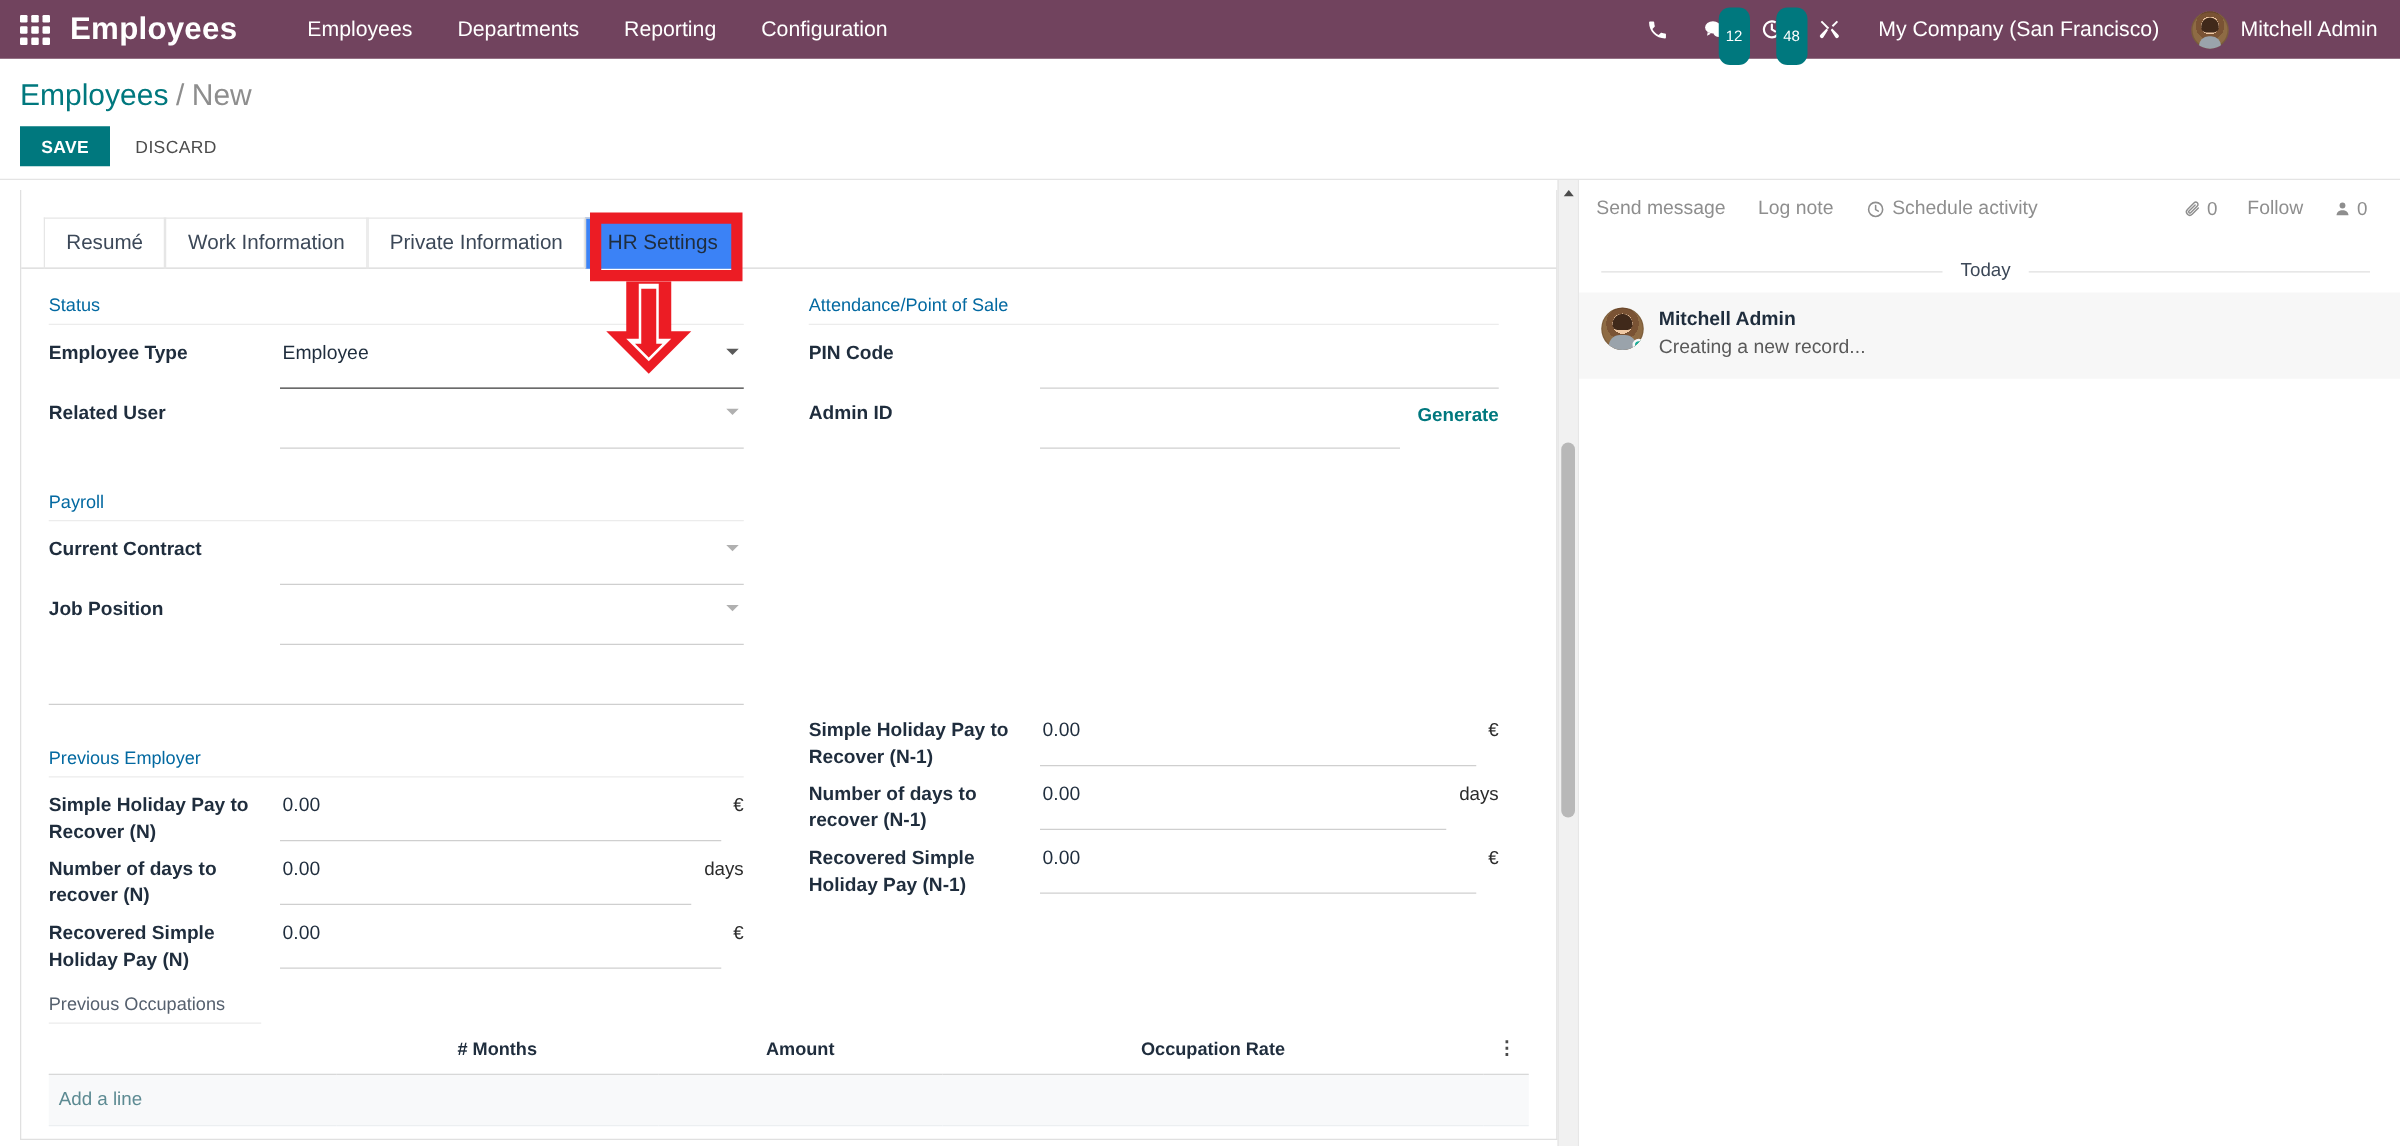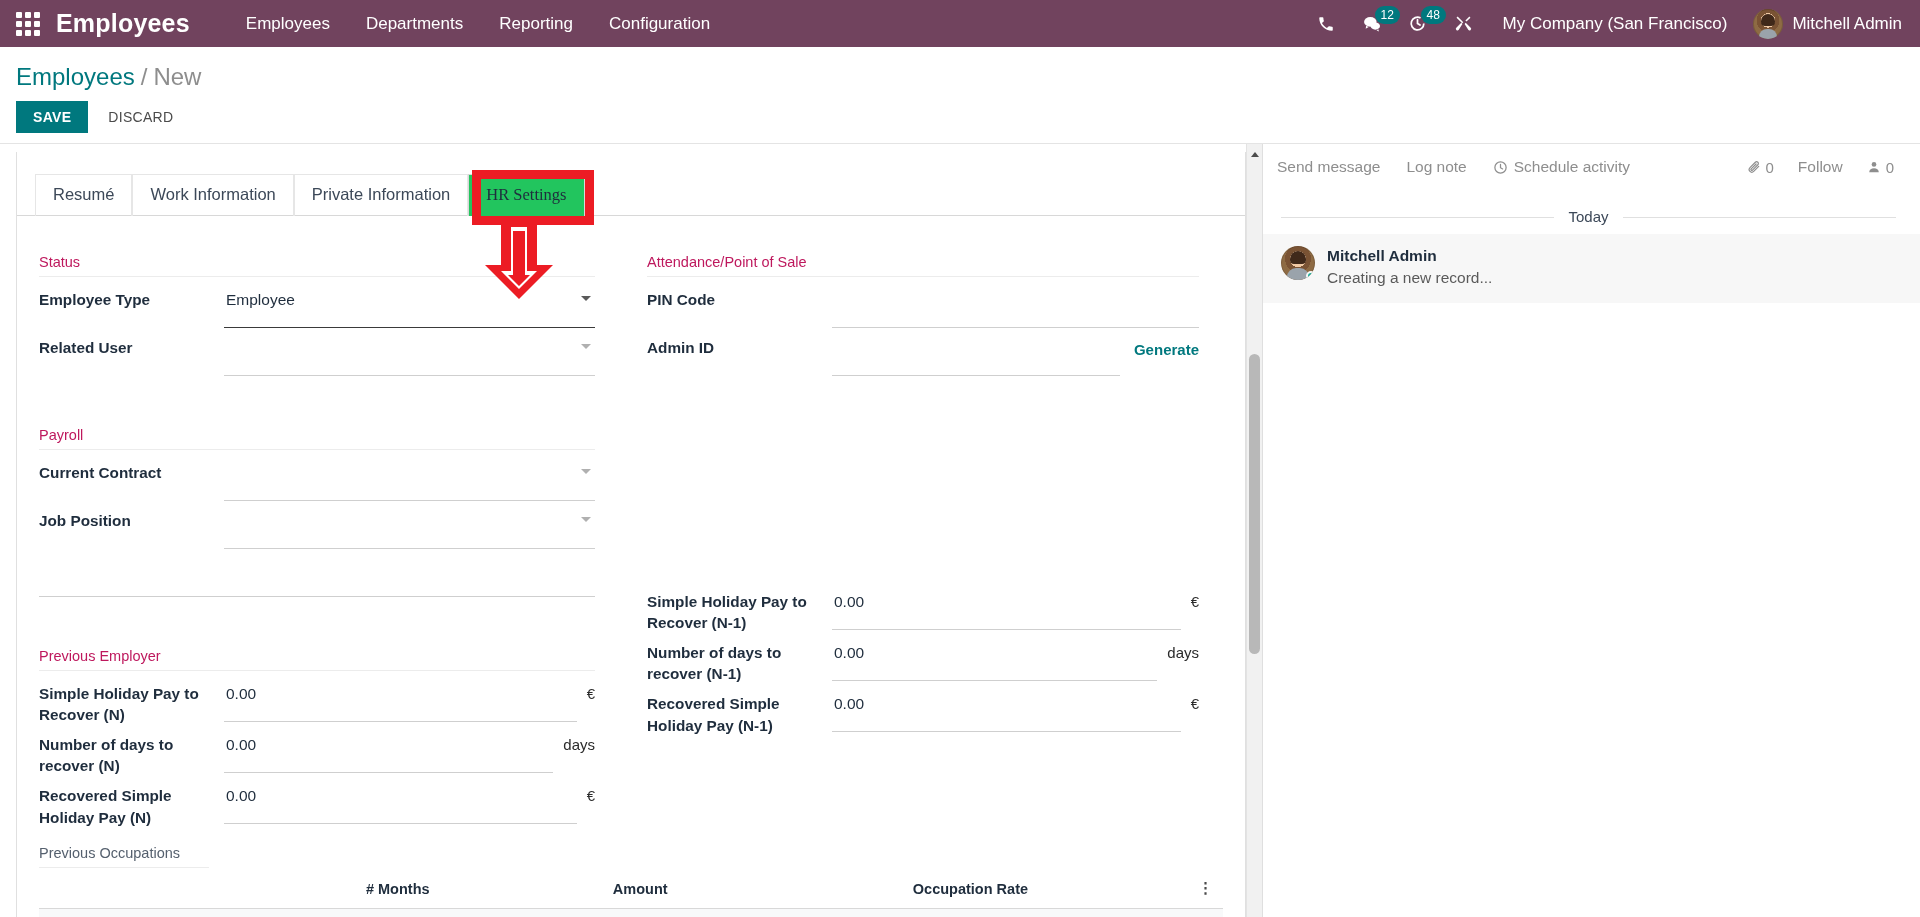--- a/index.html
+++ b/index.html
@@ -47,21 +47,21 @@
   .sysicon {
     position: relative; width: 42px; height: 47px;
     display: flex; align-items: center; justify-content: center;
     cursor: pointer; color: #fff;
   }
   .sysicon svg { display: block; }
   .badge {
     position: absolute; top: 6px; left: 24px;
     background: #00787e; color: #fff;
     font-size: 12px; line-height: 16px; font-weight: 500;
-    border-radius: 9px; padding: 1px 6px; min-width: 22px;
+    border-radius: 9px; padding: 15px 6px; min-width: 22px;
     text-align: center;
   }
   .company-name {
     font-size: 17px; padding: 0 14px; line-height: 47px;
     cursor: pointer; white-space: nowrap;
   }
   .user-menu {
     display: flex; align-items: center; gap: 9px;
     padding-left: 8px; cursor: pointer;
   }
@@ -140,22 +140,22 @@
     font-size: 16.5px; color: #3c4858;
     padding: 10px 17px 11px 17px;
     border: 1px solid transparent;
     border-bottom: none;
     margin-bottom: -1px;
     cursor: pointer; white-space: nowrap;
     background: transparent;
   }
   .tab:not(.active) { border-color: #e6e6e6; border-bottom-color: #d8d8d8; text-align: center; }
   .tab.active {
-    background: #22c55e; color: #1f2d3d;
-    border-color: #d8d8d8; border-bottom-color: #fff; font-family: Liberation Serif, serif;
+    background: #3b82f6; color: #1f2d3d;
+    border-color: #d8d8d8; border-bottom-color: #fff;
   }
 
   
   .anno-box {
     position: absolute;
     left: 455px; top: 18px;
     width: 122px; height: 55px;
     border: 9px solid #ec1c24;
     pointer-events: none;
     z-index: 30;
@@ -165,25 +165,24 @@
     left: 466px; top: 73px;
     width: 72px; height: 75px;
     pointer-events: none; z-index: 30;
   }
 
   .inner-group { padding: 14px 22px 0 22px; display: flex; gap: 0; }
   .col { width: 50%; padding-right: 36px; }
   .col + .col { padding-left: 16px; padding-right: 24px; }
 
   .group-title {
-    font-size: 14.5px; color: #be185d; font-weight: 400;
+    font-size: 14.5px; color: #0369a1; font-weight: 400;
     padding: 8px 0 6px 0;
     border-bottom: 1px solid #ececec;
     margin-bottom: 4px;
-    margin-top: 16px;
   }
   .spacer-24 { height: 26px; }
 
   .field-row {
     display: flex; align-items: flex-start;
     min-height: 35px;
     margin-bottom: 1px;
   }
   .f-label {
     width: 185px; flex: none;

